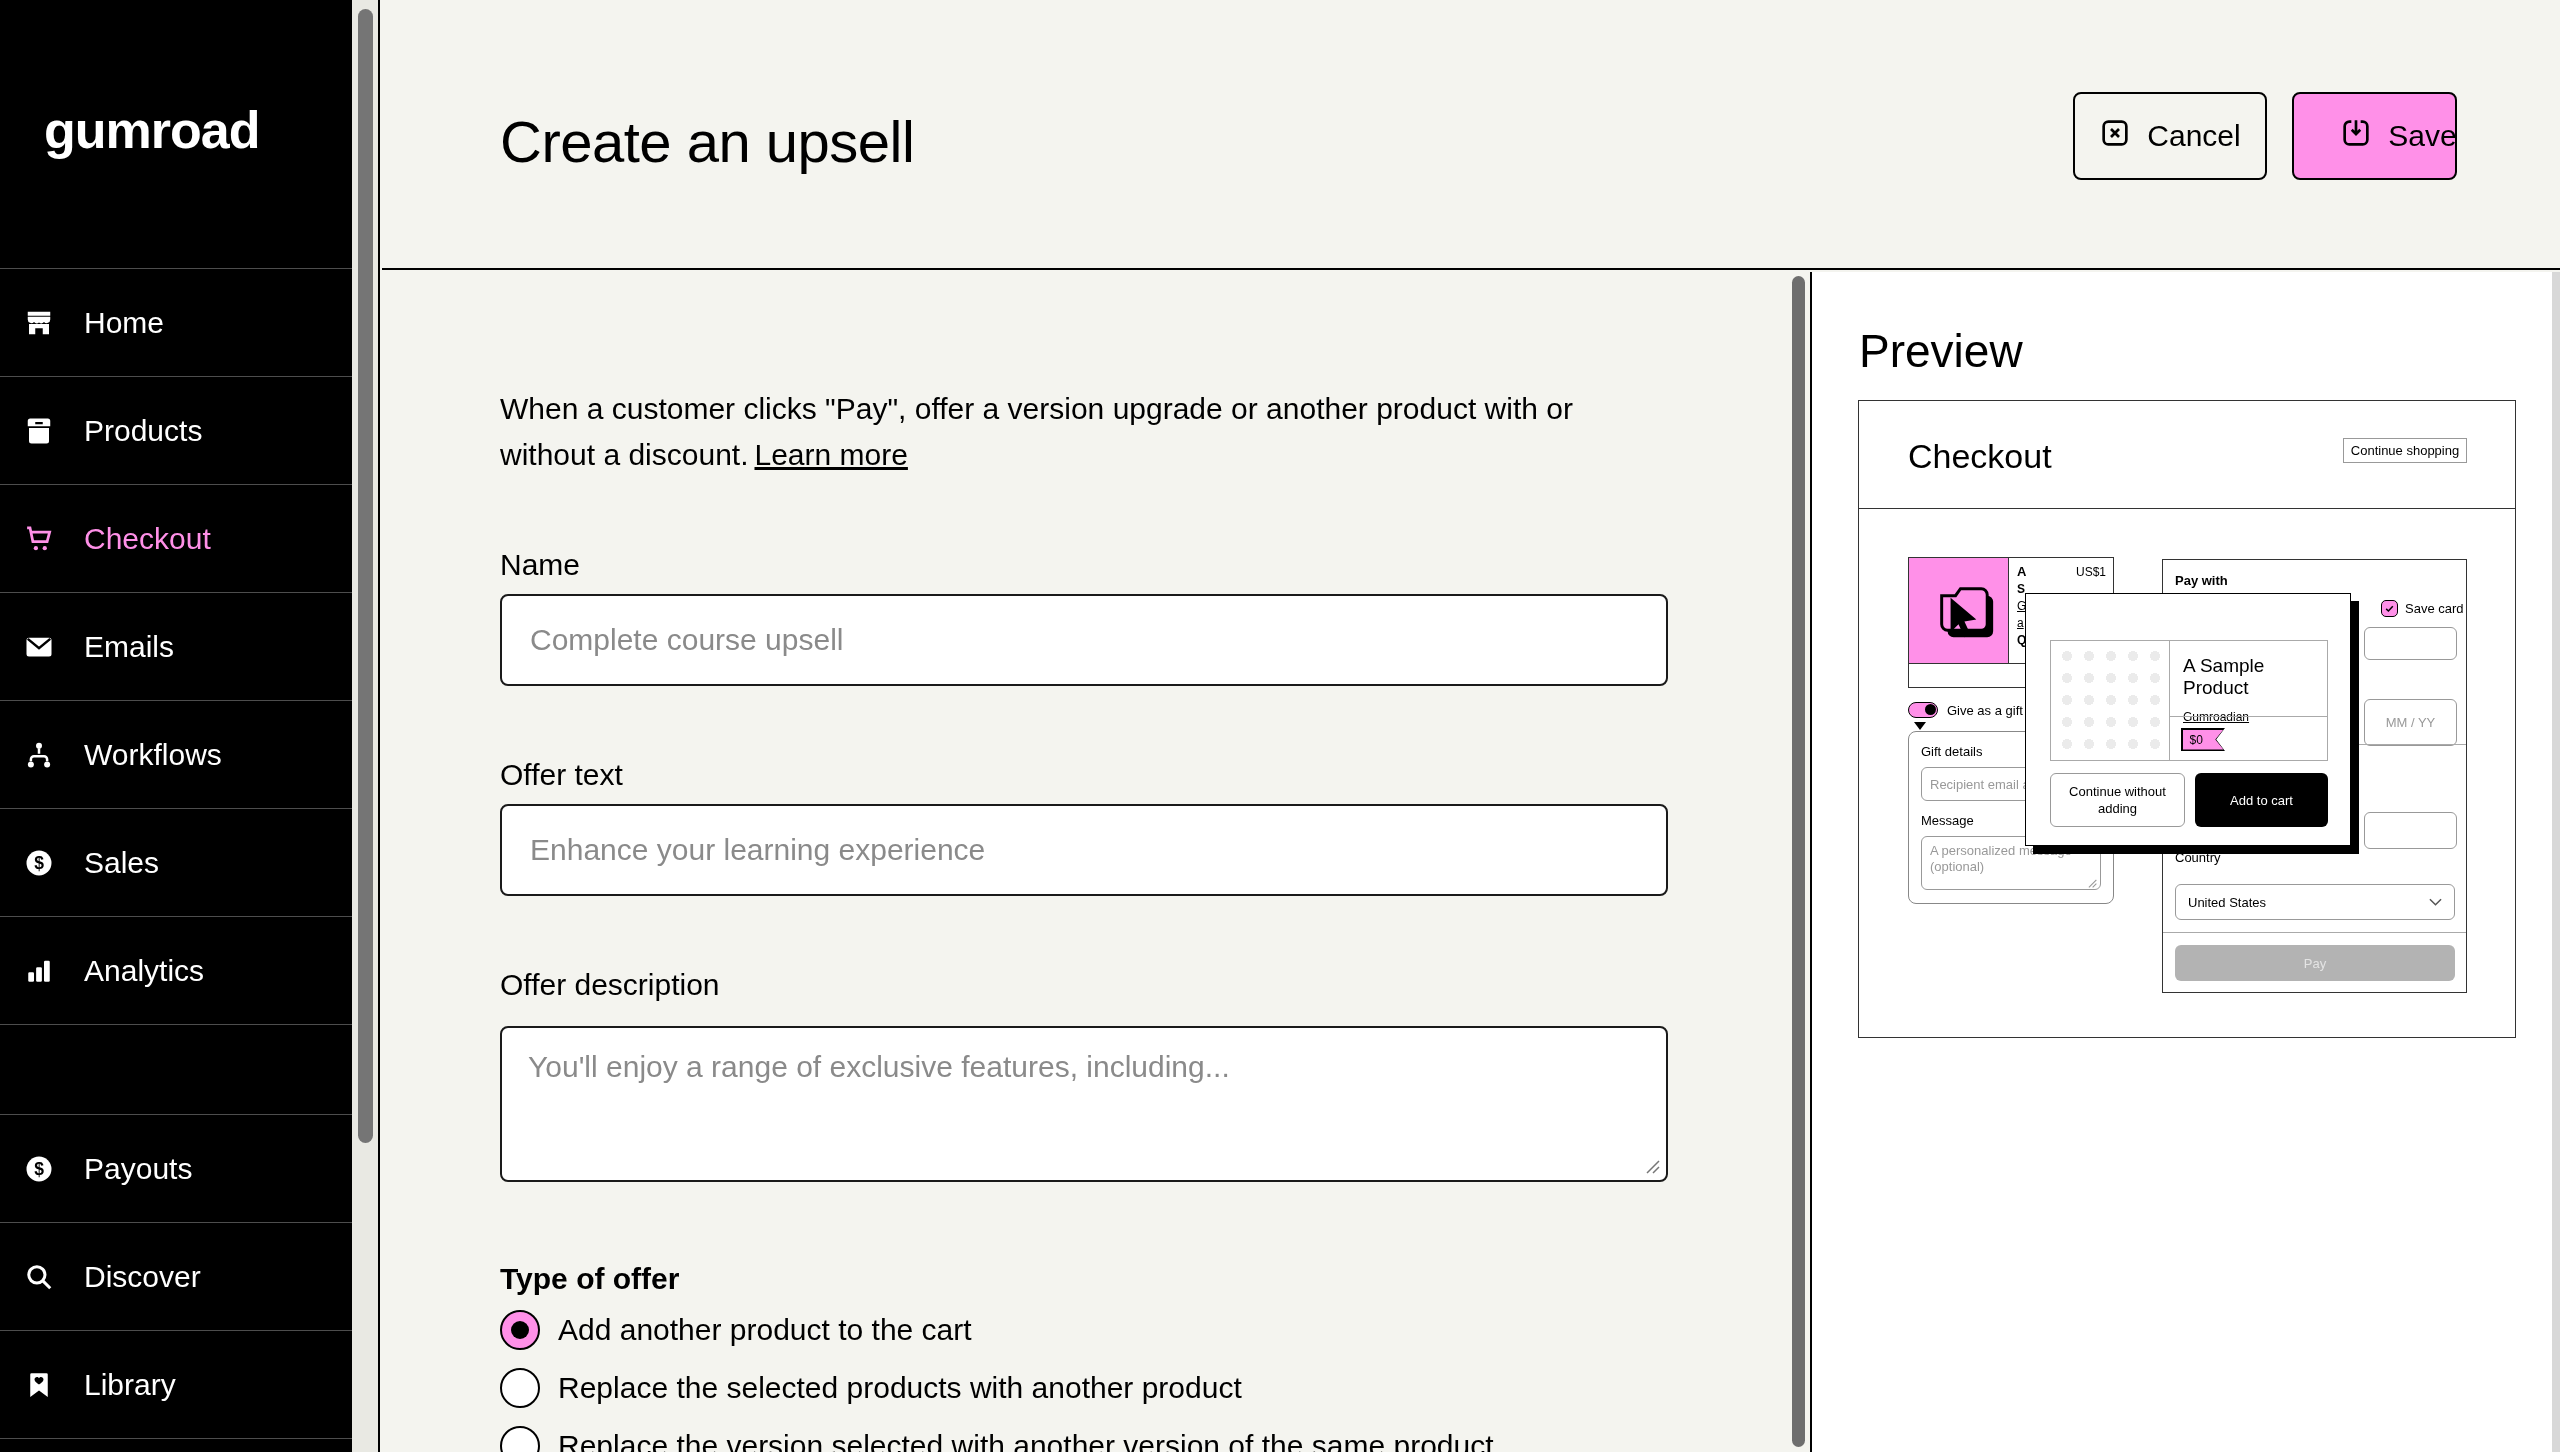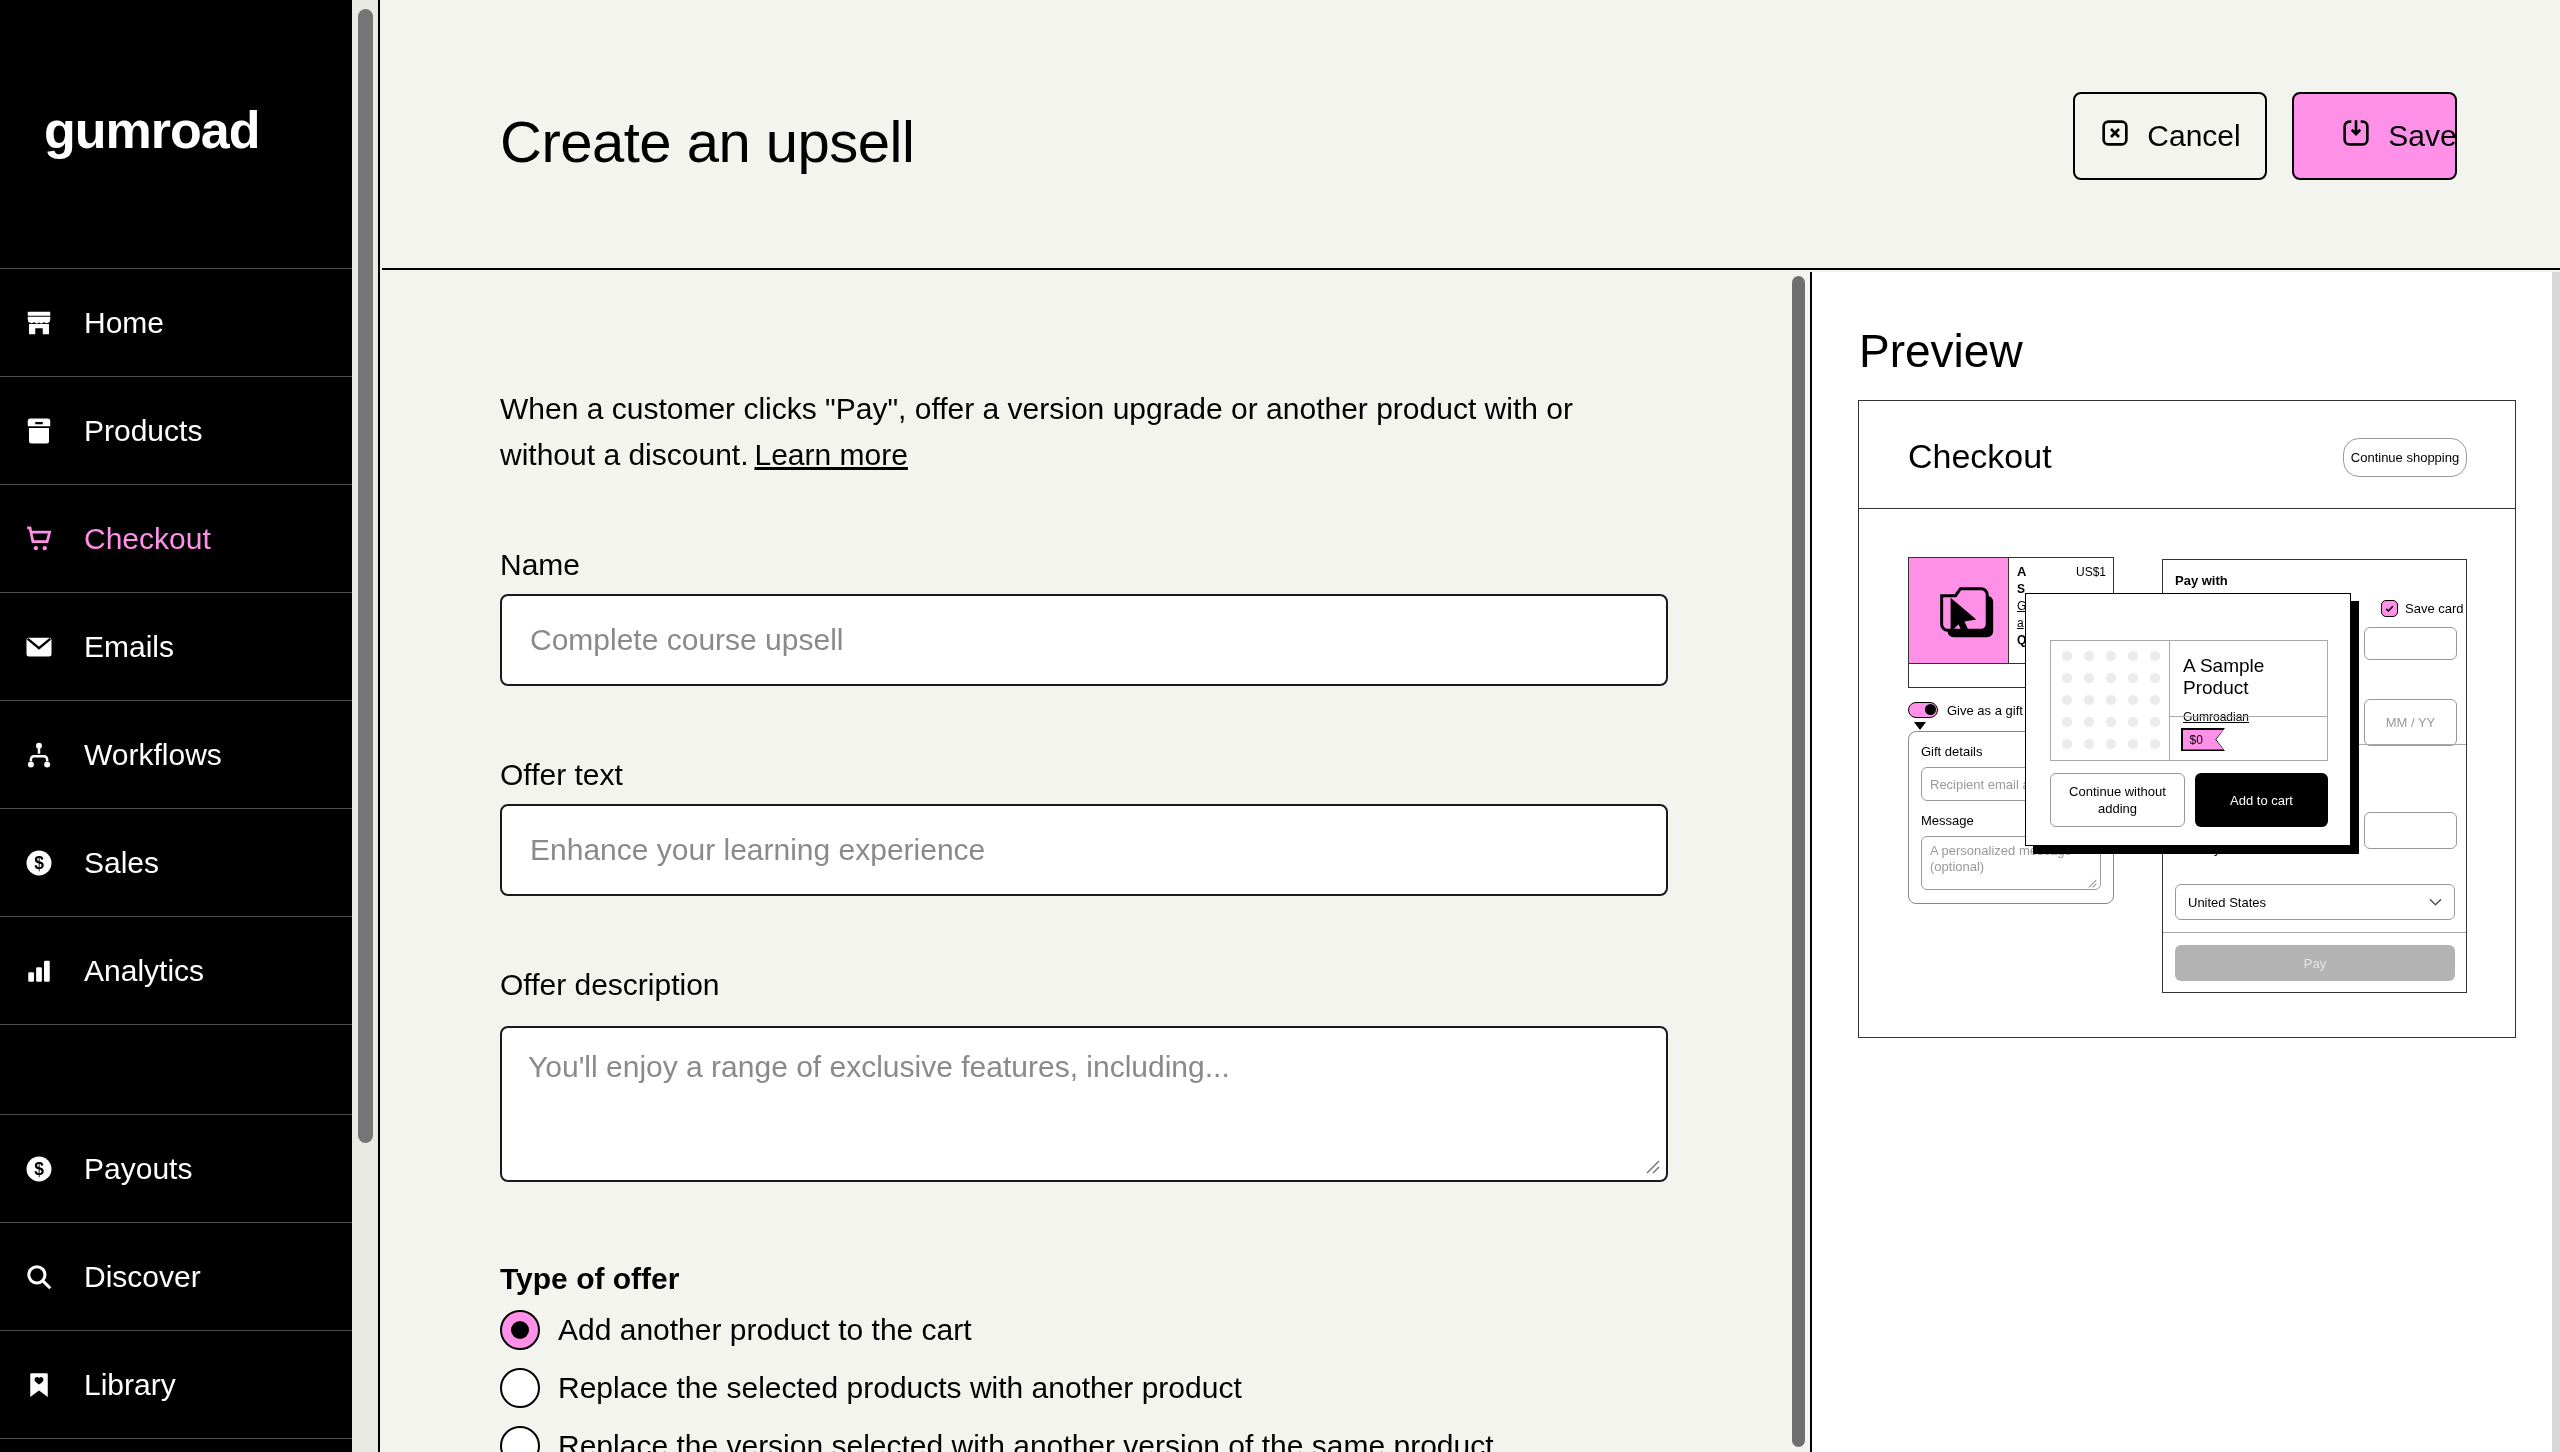--- a/index.html
+++ b/index.html
@@ -58,21 +58,21 @@
   .mid-scroll-thumb { position:absolute; left:5px; top:4px; bottom:5px; width:13px; border-radius:7px; background:#6e6e6e; }
 
   
   .preview-panel { position:absolute; left:1428px; top:272px; right:0; bottom:0; background:#fff; border-left:2px solid #000; }
   .preview-title { position:absolute; left:47px; top:52px; font-size:46px; font-weight:500; }
   .page-scroll { position:absolute; right:0; top:0; bottom:0; width:8px; background:#d8d8d8; }
 
   .co-card { position:absolute; left:46px; top:128px; width:658px; height:638px; background:#fff; border:1px solid #333; }
   .co-header { position:absolute; left:0; top:0; right:0; height:108px; border-bottom:1px solid #333; }
   .co-heading { position:absolute; left:49px; top:36px; font-size:34px; font-weight:500; }
-  .shop-btn { position:absolute; right:48px; top:37px; width:124px; height:39px; border:1px solid #999; border-radius:16px;
+  .shop-btn { position:absolute; right:48px; top:37px; width:124px; height:25px; border:1px solid #999; border-radius:0;
               background:#fff; font-size:13px; font-family:inherit; cursor:pointer; }
 
   
   .tile { position:absolute; left:49px; top:156px; width:206px; height:131px; border:1px solid #333; background:#fff; }
   .tile-img { position:absolute; left:0; top:0; width:100px; height:106px; background:#ff90e8; border-right:1px solid #333; }
   .tile-img svg { width:100%; height:100%; display:block; }
   .tile-text { position:absolute; left:101px; right:0; top:0; height:106px; padding:6px 7px; overflow:hidden; }
   .tile-row1 { display:flex; justify-content:space-between; align-items:baseline; }
   .tile-name { font-size:13px; font-weight:bold; }
   .tile-price { font-size:12px; }
@@ -106,21 +106,21 @@
               align-items:center; justify-content:center; cursor:pointer; }
   .checkbox svg { width:11px; height:11px; }
   .save-label { font-size:13px; margin-left:7px; }
   .p-input { position:absolute; left:201px; width:93px; border:1px solid #999; border-radius:6px; background:#fff;
              font-size:13px; color:#999; display:flex; align-items:center; justify-content:center; }
   .p-input1 { top:67px; height:33px; }
   .p-input2 { top:139px; height:47px; }
   .p-input3 { top:252px; height:37px; }
   .p-div { position:absolute; left:0; right:0; border-top:1px solid #aaa; }
   .p-div1 { top:184px; } .p-div2 { top:372px; }
-  .country-label { position:absolute; left:12px; top:281px; font-size:13px; }
+  .country-label { position:absolute; left:12px; top:290px; font-size:13px; }
   .p-select { position:absolute; left:12px; right:11px; top:324px; height:36px; border:1px solid #999; border-radius:6px;
               background:#fff; display:flex; align-items:center; padding:0 12px; font-size:13px; cursor:pointer; }
   .p-select svg { margin-left:auto; width:13px; height:8px; }
   .pay-btn { position:absolute; left:12px; right:11px; top:385px; height:36px; background:#b3b3b3; border:none;
              border-radius:6px; color:#e4e4e4; font-size:13px; font-family:inherit; }
 
   
   .modal { position:absolute; left:166px; top:192px; width:326px; height:253px; background:#fff; border:1.5px solid #000;
            box-shadow:8px 8px 0 #000; z-index:6; }
   .m-product { position:absolute; left:24px; top:46px; width:278px; height:121px; border:1px solid #aaa; background:#fff; }

